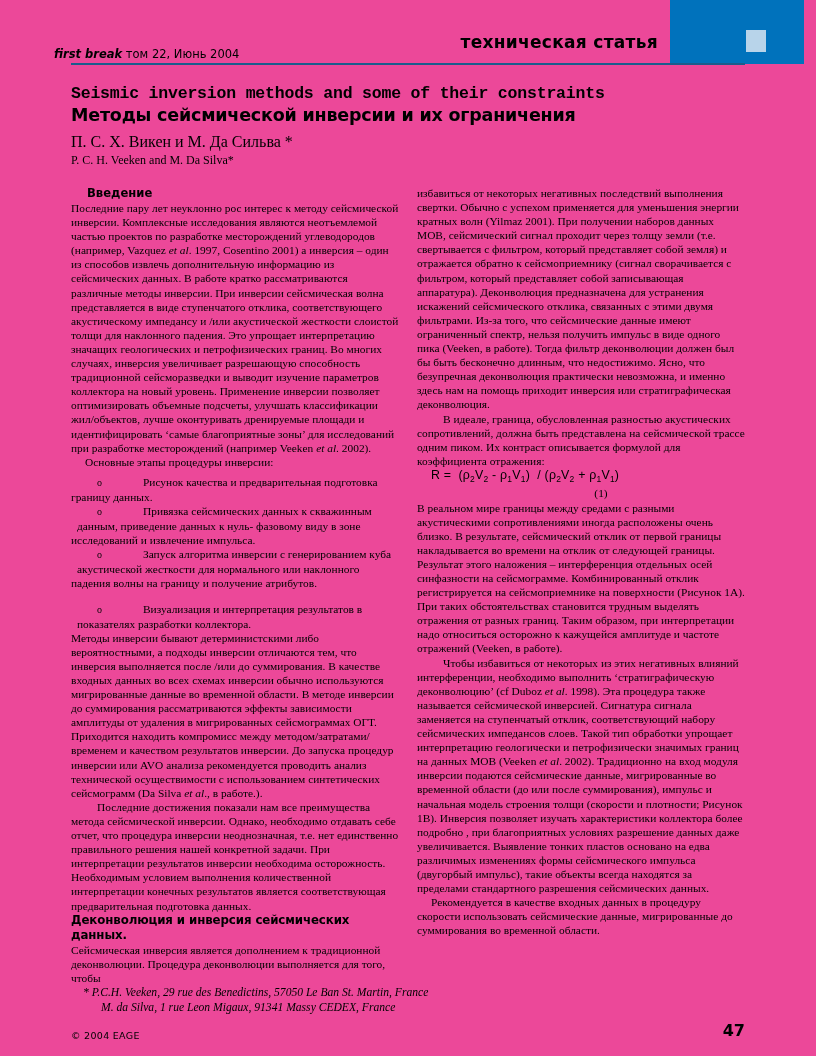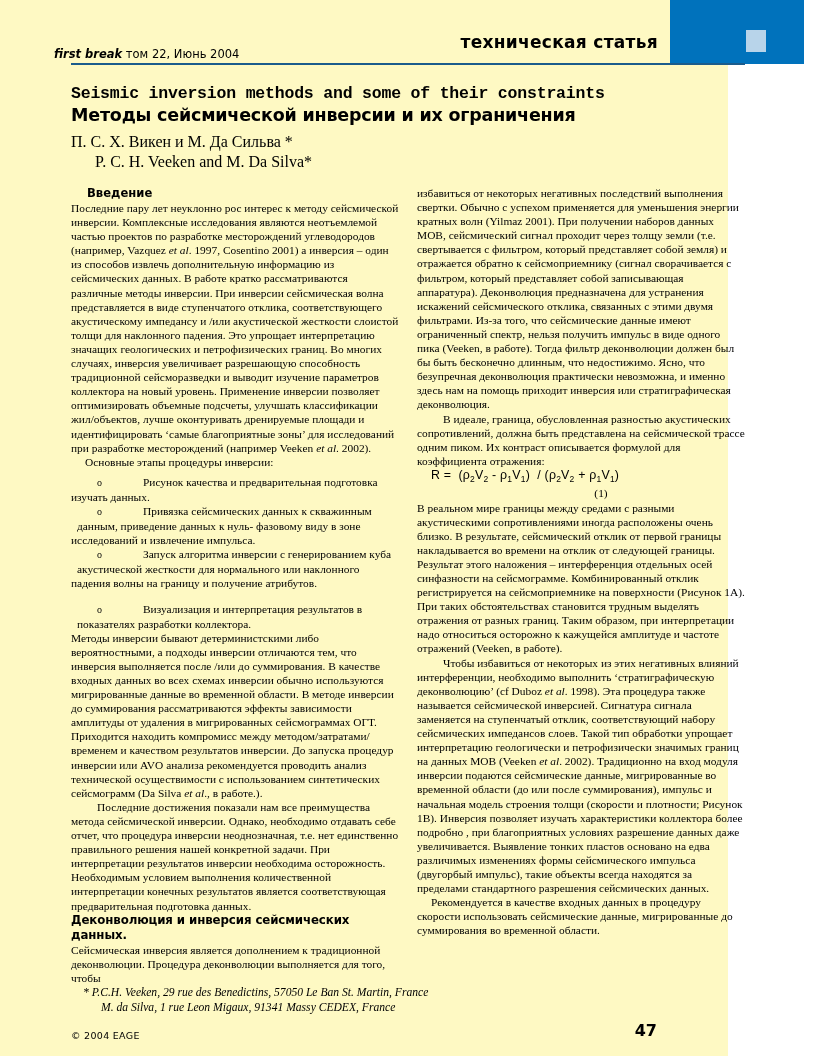--- a/index.html
+++ b/index.html
@@ -13,22 +13,22 @@
     position: relative;
     font-family: "Liberation Serif", "DejaVu Serif", serif;
     color: #000000;
     overflow: hidden;
   }
 
   
   .page {
     position: absolute;
     left: 0; top: 0;
-    width: 728px; height: 1056px;
-    background: #fef9c3;
+    width: 816px; height: 1056px;
+    background: #ec4899;
   }
 
   
   .masthead {
     position: absolute;
     left: 0; top: 0;
     width: 816px;
     height: 68px;
   }
   .blue-block {
@@ -106,22 +106,21 @@
     left: 71px;
     top: 133px;
     font-family: "Liberation Serif", "DejaVu Serif", serif;
     font-size: 16px;
   }
   .author-en {
     position: absolute;
     left: 71px;
     top: 153px;
     font-family: "Liberation Serif", "DejaVu Serif", serif;
-    font-size: 16px;
-    margin-left: 24px;
+    font-size: 12px;
   }
 
   
   .col {
     position: absolute;
     top: 186px;
     width: 328px;
     font-size: 11.4px;
     line-height: 14.1px;
     text-align: left;
@@ -243,21 +242,21 @@
 
     <p class="p-head">Введение</p>
 
     <p><span>Последние пару лет неуклонно рос интерес к методу сейсмической инверсии. Комплексные исследования являются неотъемлемой частью проектов по разработке месторождений  углеводородов (например, Vazquez </span><span class="ital">et al</span><span>. 1997, Cosentino 2001) а инверсия – один из способов извлечь дополнительную информацию из сейсмических данных. В работе кратко рассматриваются различные методы инверсии. При инверсии сейсмическая волна представляется в виде ступенчатого отклика, соответствующего  акустическому импедансу и /или акустической жесткости слоистой толщи для наклонного падения. Это упрощает  интерпретацию значащих геологических и петрофизических границ.  Во многих случаях, инверсия увеличивает разрешающую способность традиционной сейсморазведки и выводит изучение параметров коллектора на новый уровень. Применение инверсии позволяет оптимизировать объемные подсчеты, улучшать классификации жил/объектов, лучше оконтуривать дренируемые площади  и идентифицировать ‘самые благоприятные зоны’ для исследований при разработке месторождений (например Veeken </span><span class="ital">et al</span><span>. 2002).</span></p>
 
     <p class="p-sub">Основные этапы процедуры инверсии:</p>
 
     <div class="gap-s"></div>
 
     <div class="bullet-row"><span class="bmark">o</span><span>Рисунок качества и предварительная подготовка</span></div>
-    <p>изучать данных.</p>
+    <p>границу данных.</p>
 
     <div class="bullet-row"><span class="bmark">o</span><span>Привязка сейсмических данных к скважинным</span></div>
     <p class="bullet-cont">данным,  приведение данных к нуль- фазовому виду в зоне исследований и извлечение импульса.</p>
 
     <div class="bullet-row"><span class="bmark">o</span><span>Запуск алгоритма инверсии с генерированием куба</span></div>
     <p class="bullet-cont">акустической жесткости для нормального  или наклонного падения волны на границу и получение атрибутов.</p>
 
     <div class="gap-m"></div>
 
     <div class="bullet-row"><span class="bmark">o</span><span>Визуализация и интерпретация результатов в</span></div>

